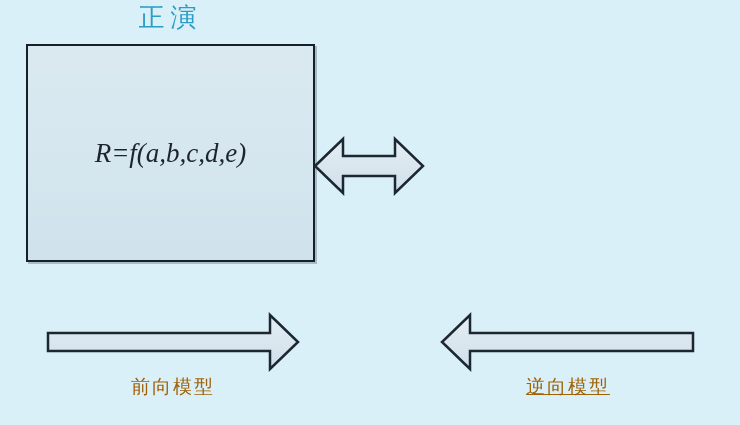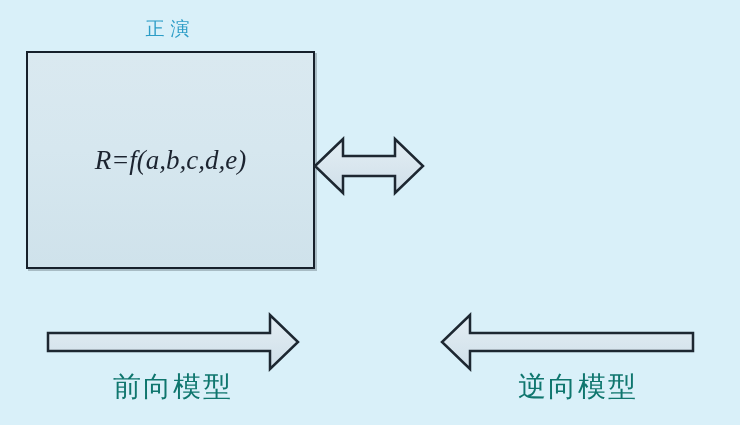--- a/index.html
+++ b/index.html
@@ -6,33 +6,33 @@
   .stage {
     position: relative;
     width: 740px;
     height: 425px;
     background: #d9f0f9;
     overflow: hidden;
     font-family: "Liberation Serif", serif;
   }
   .box-title {
     position: absolute;
-    top: 14px;
-    font-size: 19px;
+    top: 3px;
+    font-size: 26px;
     line-height: 30px;
     color: #2d9dc7;
     text-align: center;
     letter-spacing: 6px;
     font-family: "Liberation Serif", serif;
   }
   .title-forward { left: 26px; width: 289px; }
   .title-inverse { left: 420px; width: 292px; }
   .model-box {
     position: absolute;
-    top: 51px;
+    top: 44px;
     height: 214px;
     border: 2px solid #16202b;
     background: linear-gradient(180deg, #dae9f0 0%, #d6e7ef 45%, #cfe2eb 100%);
     box-shadow: 2px 2px 0 rgba(22,32,43,0.25);
     display: flex;
     align-items: center;
     justify-content: center;
   }
   .box-forward { left: 26px; width: 285px; }
   .box-inverse { left: 420px; width: 288px; }
@@ -48,29 +48,29 @@
   .svg-forward { left: 45px;  top: 312px; }
   .svg-inverse { left: 439px; top: 312px; }
   .arrow-shape {
     stroke: #1d2731;
     stroke-width: 2.5;
     stroke-linejoin: miter;
   }
   .bottom-label {
     position: absolute;
     top: 371px;
-    font-size: 28px;
+    font-size: 19px;
     line-height: 32px;
-    color: #0f766e;
+    color: #a16207;
     text-align: center;
     letter-spacing: 2px;
     font-family: "Liberation Serif", serif;
   }
   .label-forward { left: 45px;  width: 256px; }
-  .label-inverse { left: 449px; width: 258px; }
+  .label-inverse { left: 439px; width: 258px; text-decoration: underline; }
 </style>
 </head>
 <body>
 
 <div class="stage">
 
   <div class="box-title title-forward">正演</div>
 
 
   <div class="model-box box-forward">

